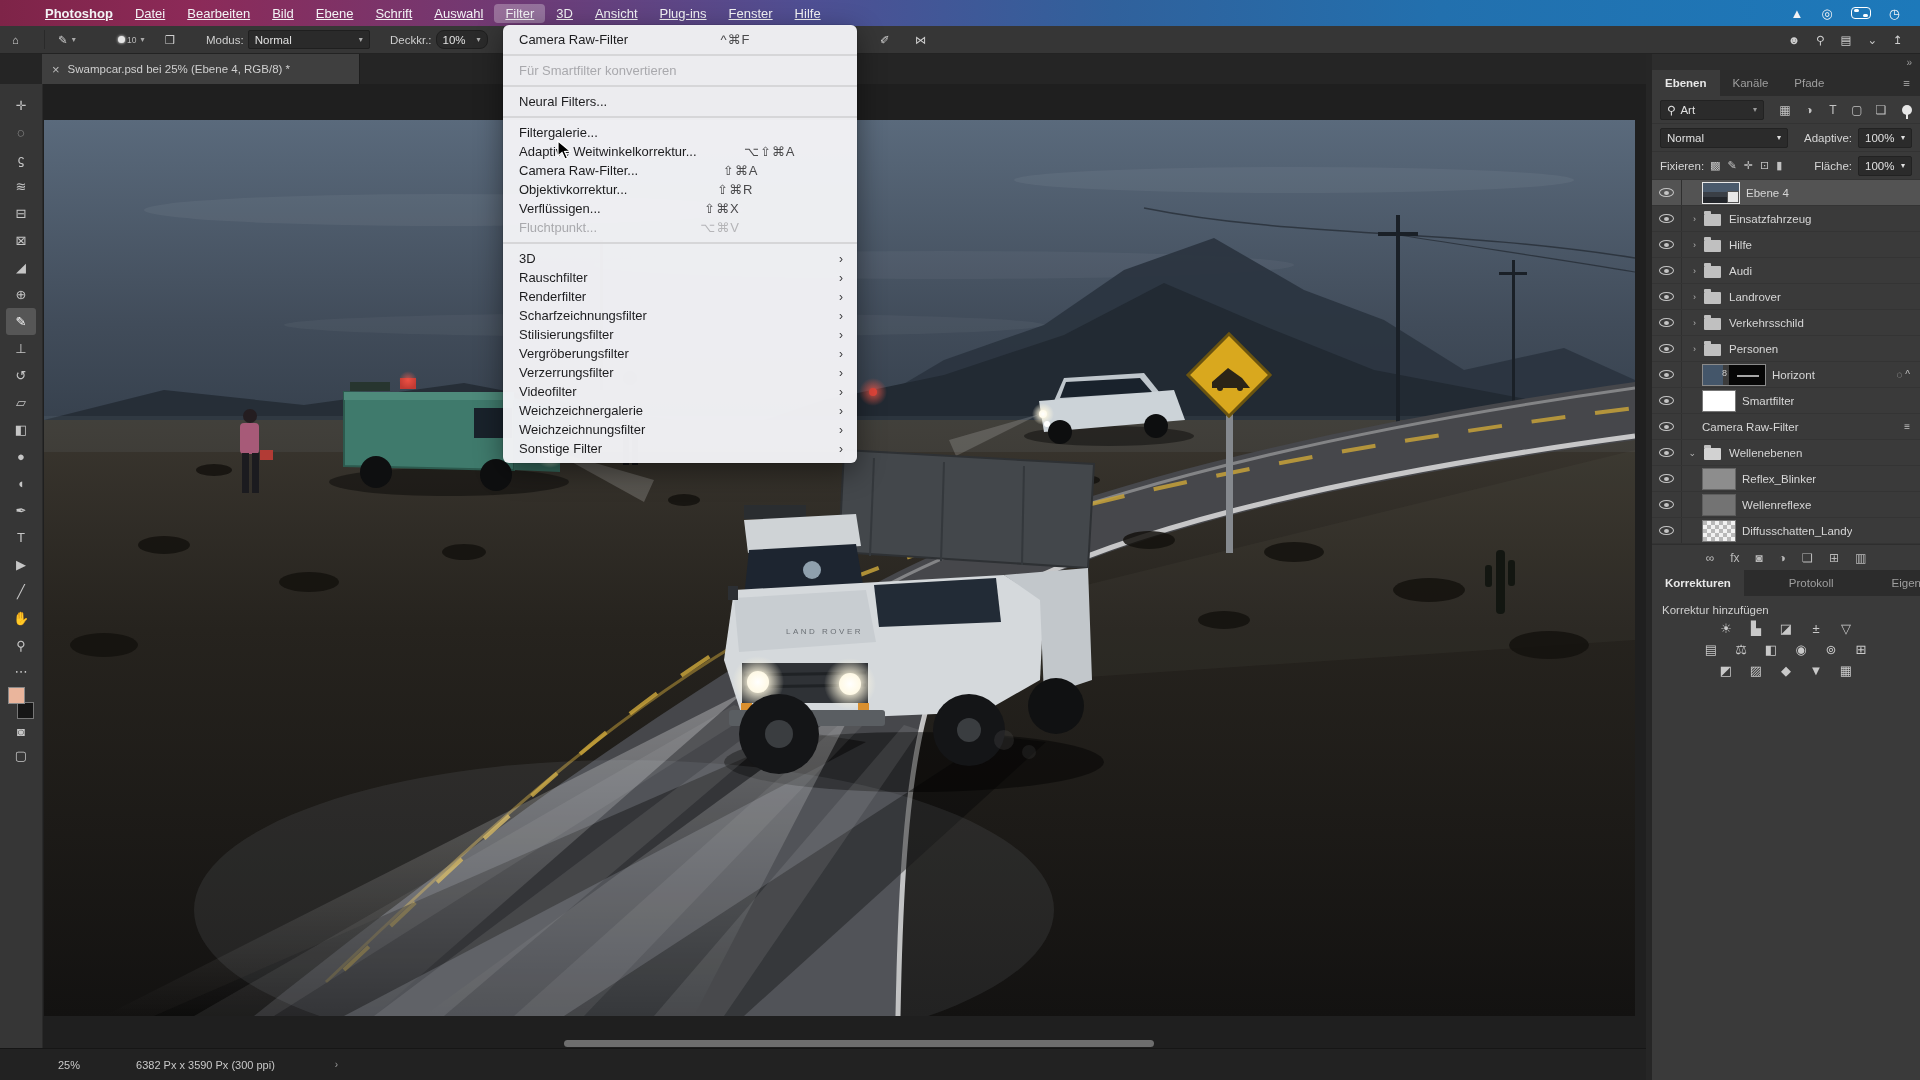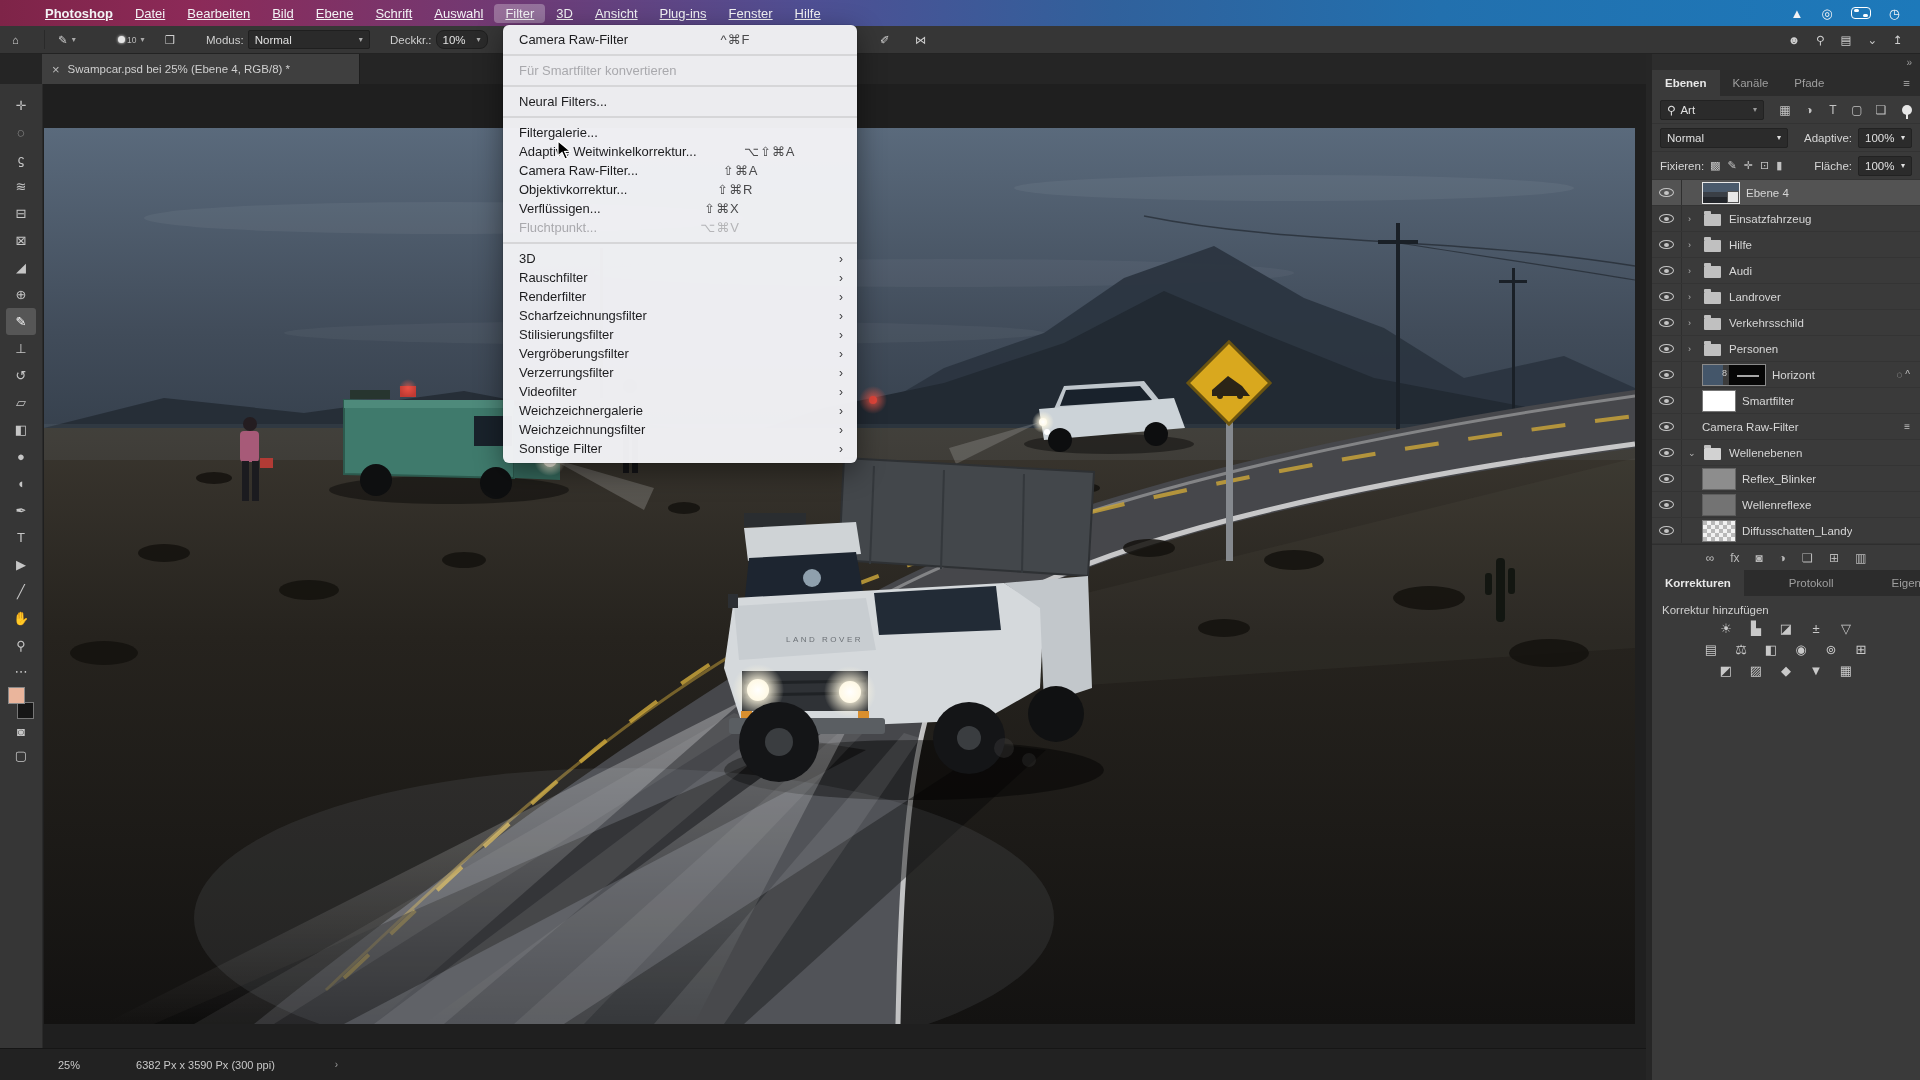--- a/index.html
+++ b/index.html
@@ -35,21 +35,21 @@
   
   .toolbar{position:absolute;left:0;top:84px;width:43px;height:964px;background:#363636;border-right:1px solid #2a2a2a;display:flex;flex-direction:column;align-items:center;padding-top:8px;z-index:6;}
   .tool{width:30px;height:27px;display:flex;align-items:center;justify-content:center;color:#c6c6c6;font-size:13px;border-radius:3px;}
   .tool[data-variant="selected"]{background:#565656;color:#fff;}
   .tool-extra{width:30px;height:24px;display:flex;align-items:center;justify-content:center;color:#c6c6c6;font-size:13px;}
   .swatches{position:relative;width:30px;height:32px;margin-top:4px;}
   .sw-fg{position:absolute;left:2px;top:0;width:17px;height:17px;border:1px solid #888;z-index:2;}
   .sw-bg{position:absolute;right:2px;bottom:0;width:17px;height:17px;border:1px solid #777;}
 
   
-  .canvas-area{position:absolute;left:44px;top:92px;width:1597px;height:964px;background:#1f1f1f;overflow:hidden;}
+  .canvas-area{position:absolute;left:44px;top:84px;width:1597px;height:964px;background:#1f1f1f;overflow:hidden;}
   .canvas-img{position:absolute;left:0;top:36px;width:1591px;height:896px;background:#27303a;}
   .hscroll{position:absolute;left:520px;top:956px;width:590px;height:7px;border-radius:4px;background:#6e6e6e;}
 
   
   .statusbar{position:absolute;left:0;top:1048px;width:1646px;height:32px;background:#222;border-top:1px solid #161616;color:#c9c9c9;font-size:11px;display:flex;align-items:center;z-index:6;}
   .statusbar .zoomv{margin-left:58px;}
   .statusbar .docinfo{margin-left:56px;}
   .statusbar .schev{margin-left:60px;color:#9a9a9a;font-size:10px;}
 
   
@@ -69,21 +69,21 @@
   .grow{flex:1;}
   .lockicons{display:flex;gap:7px;color:#c2c2c2;font-size:11px;}
 
   
   .layers{height:364px;overflow:hidden;}
   .layer{display:flex;align-items:center;height:26px;border-bottom:1px solid #343434;}
   .layer[data-variant="selected"]{background:#535353;}
   .eyecell{width:30px;height:100%;display:flex;align-items:center;justify-content:center;border-right:1px solid #2f2f2f;flex:none;}
   .eye{width:15px;height:9px;border:1px solid #c4c4c4;border-radius:50%;position:relative;}
   .eye::after{content:"";position:absolute;left:4px;top:1.5px;width:5px;height:4px;background:#c4c4c4;border-radius:50%;}
-  .lmain{display:flex;align-items:center;gap:6px;flex:1;height:100%;padding-left:6px;}
+  .lmain{display:flex;align-items:center;gap:6px;flex:1;height:100%;padding-left:6px;text-align:right;}
   .lchev{width:8px;color:#b5b5b5;font-size:9px;}
   .thumb{flex:none;}
   .thumb[data-variant="image"]{width:38px;height:22px;border:1.5px solid #e9e9e9;background:linear-gradient(180deg,#4a5a6c 0 45%,#3a3f46 45% 70%,#23262b 70%);position:relative;}
   .thumb[data-variant="image"]::after{content:"";position:absolute;right:0;bottom:0;width:10px;height:10px;background:#e8e8e8;border:1px solid #555;}
   .thumb[data-variant="folder"],.thumb[data-variant="folder-open"]{width:17px;height:12px;background:#c0c0c0;border-radius:1px;position:relative;margin:2px 2px 0 2px;}
   .thumb[data-variant="folder"]::before,.thumb[data-variant="folder-open"]::before{content:"";position:absolute;top:-3px;left:0;width:7px;height:3px;background:#c0c0c0;border-radius:1px 1px 0 0;}
   .thumb[data-variant="folder-open"]{background:#d2d2d2;}
   .thumb[data-variant="white"]{width:34px;height:22px;background:#fff;border:1px solid #777;}
   .thumb[data-variant="gray"]{width:34px;height:22px;background:#8d8d8d;border:1px solid #666;}
   .thumb[data-variant="gray-dark"]{width:34px;height:22px;background:#737373;border:1px solid #5d5d5d;}

